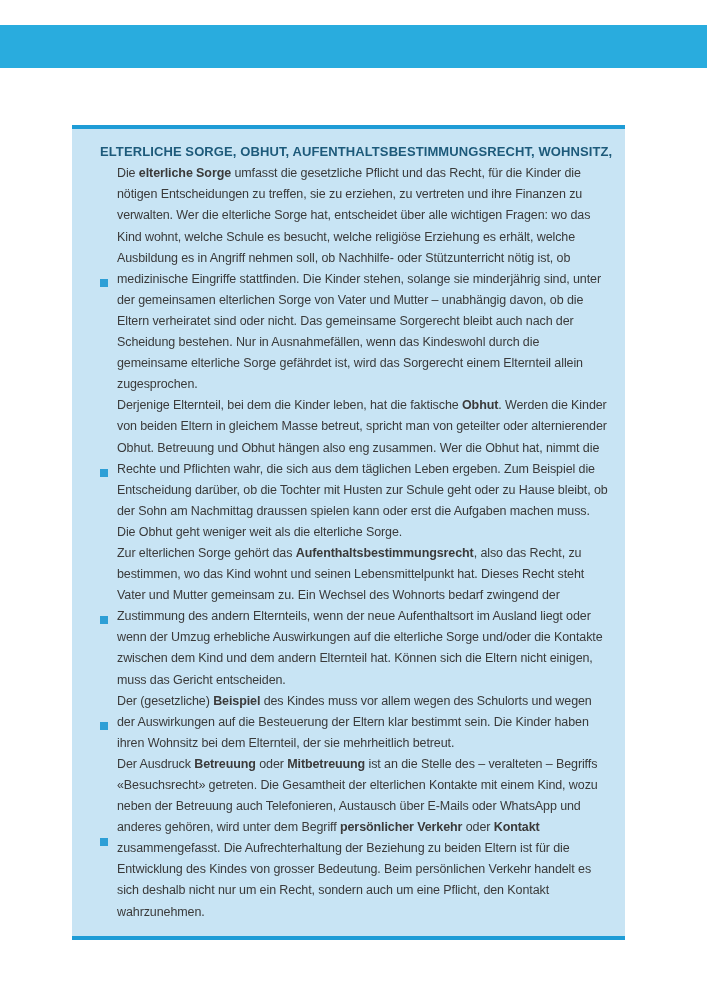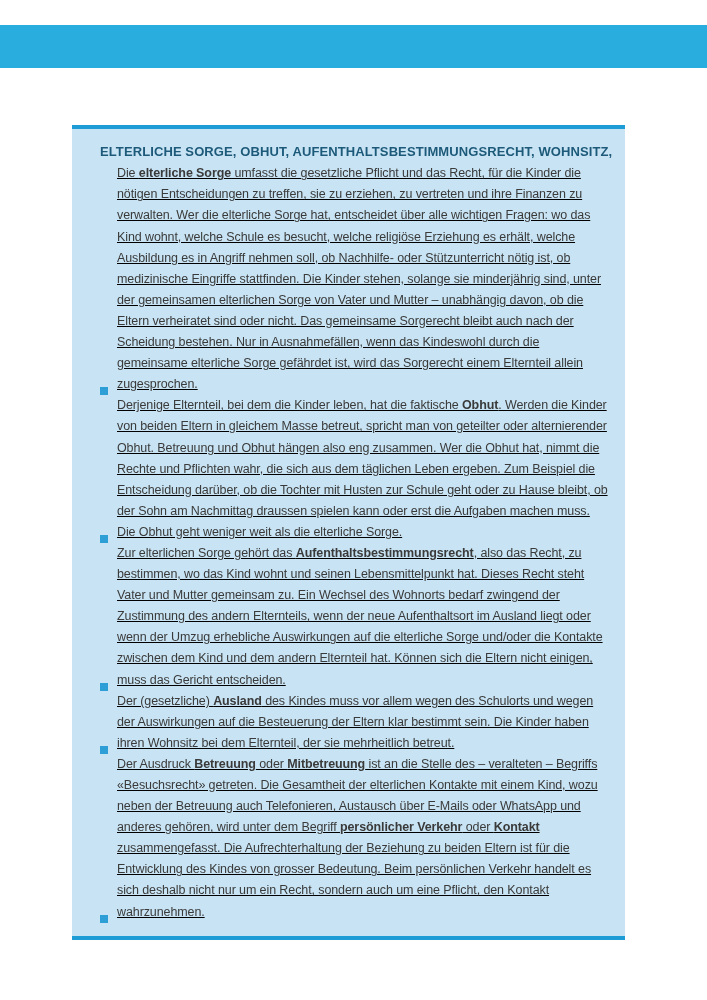--- a/index.html
+++ b/index.html
@@ -42,22 +42,21 @@
     letter-spacing:0.1px;
     color:var(--heading,#1D5A7A);
     white-space:nowrap;
   }
   .bullet-list{
     list-style:none;
     margin-top:1px;
   }
   .bullet-item{
     display:flex;
-    align-items:flex-end;
-    text-decoration:underline;
+    align-items:center;
   }
   .bullet-marker{
     flex:0 0 8px;
     width:8px;
     height:8px;
     margin:7px 9px 0 0;
     background:var(--bullet,#2E9FD6);
   }
   .bullet-text{
     flex:1;
@@ -96,21 +95,21 @@
       <li class="bullet-item">
         <span class="bullet-marker"></span>
         <div class="bullet-text">Derjenige Elternteil, bei dem die Kinder leben, hat die faktische <strong>Obhut</strong>. Werden die Kinder von beiden Eltern in gleichem Masse betreut, spricht man von geteilter oder alternierender Obhut. Betreuung und Obhut hängen also eng zusammen. Wer die Obhut hat, nimmt die Rechte und Pflichten wahr, die sich aus dem täglichen Leben ergeben. Zum Beispiel die Entscheidung darüber, ob die Tochter mit Husten zur Schule geht oder zu Hause bleibt, ob der Sohn am Nachmittag draussen spielen kann oder erst die Aufgaben machen muss. Die Obhut geht weniger weit als die elterliche Sorge.</div>
       </li>
       <li class="bullet-item">
         <span class="bullet-marker"></span>
         <div class="bullet-text">Zur elterlichen Sorge gehört das <strong>Aufenthaltsbestimmungsrecht</strong>, also das Recht, zu bestimmen, wo das Kind wohnt und seinen Lebensmittelpunkt hat. Dieses Recht steht Vater und Mutter gemeinsam zu. Ein Wechsel des Wohnorts bedarf zwingend der Zustimmung des andern Elternteils, wenn der neue Aufenthaltsort im Ausland liegt oder wenn der Umzug erhebliche Auswirkungen auf die elterliche Sorge und/oder die Kontakte zwischen dem Kind und dem andern Elternteil hat. Können sich die Eltern nicht einigen, muss das Gericht entscheiden.</div>
       </li>
       <li class="bullet-item">
         <span class="bullet-marker"></span>
-        <div class="bullet-text">Der (gesetzliche) <strong>Ausland</strong> des Kindes muss vor allem wegen des Schulorts und wegen der Auswirkungen auf die Besteuerung der Eltern klar bestimmt sein. Die Kinder haben ihren Wohnsitz bei dem Elternteil, der sie mehrheitlich betreut.</div>
+        <div class="bullet-text">Der (gesetzliche) <strong>Beispiel</strong> des Kindes muss vor allem wegen des Schulorts und wegen der Auswirkungen auf die Besteuerung der Eltern klar bestimmt sein. Die Kinder haben ihren Wohnsitz bei dem Elternteil, der sie mehrheitlich betreut.</div>
       </li>
       <li class="bullet-item">
         <span class="bullet-marker"></span>
         <div class="bullet-text">Der Ausdruck <strong>Betreuung</strong> oder <strong>Mitbetreuung</strong> ist an die Stelle des – veralteten – Begriffs «Besuchsrecht» getreten. Die Gesamtheit der elterlichen Kontakte mit einem Kind, wozu neben der Betreuung auch Telefonieren, Austausch über E-Mails oder WhatsApp und anderes gehören, wird unter dem Begriff <strong>persönlicher Verkehr</strong> oder <strong>Kontakt</strong> zusammengefasst. Die Aufrechterhaltung der Beziehung zu beiden Eltern ist für die Entwicklung des Kindes von grosser Bedeutung. Beim persönlichen Verkehr handelt es sich deshalb nicht nur um ein Recht, sondern auch um eine Pflicht, den Kontakt wahrzunehmen.</div>
       </li>
     </ul>
   </div>
 
 
 </div>

